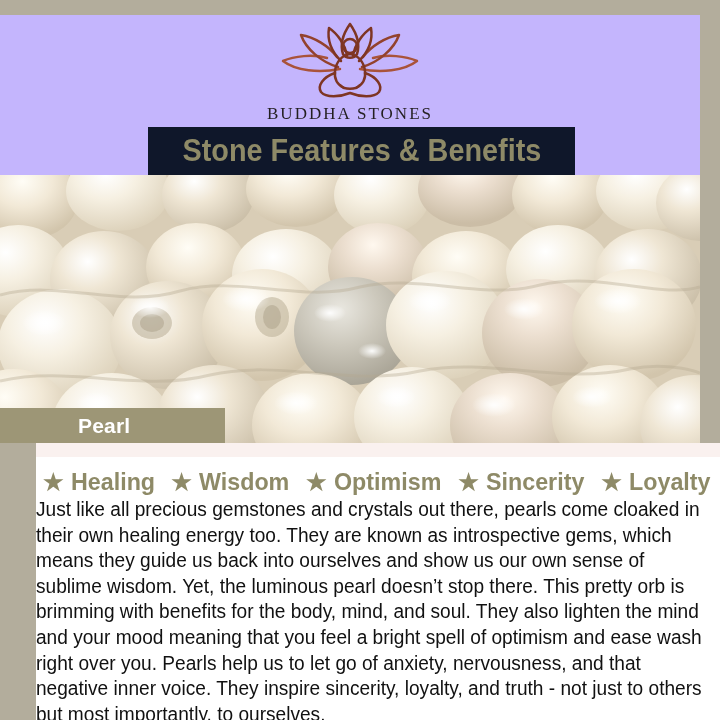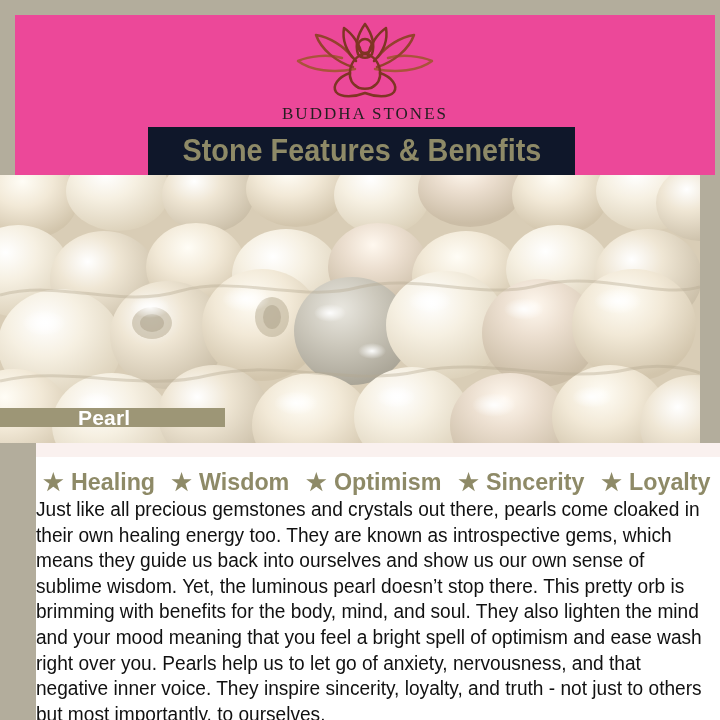--- a/index.html
+++ b/index.html
@@ -7,22 +7,21 @@
     width:720px;height:720px;overflow:hidden;
     background:#b3ad9c;
     font-family:"Liberation Sans", sans-serif;
     -webkit-font-smoothing:antialiased;
   }
   .canvas{position:relative;width:720px;height:720px;background:#b3ad9c;}
 
   
   .header{
     position:absolute;left:0;top:15px;width:700px;height:160px;
-    background:#ec4899;
-    margin-left:15px;
+    background:#c4b5fd;
   }
   .logo-wrap{
     position:absolute;left:0;top:0;width:700px;height:120px;
     display:flex;flex-direction:column;align-items:center;justify-content:flex-start;
   }
   .logo-mark{width:170px;height:82px;display:block;margin-top:6px;}
   .logo-text{
     font-family:"Liberation Serif", serif;
     font-size:17px;letter-spacing:2.0px;color:#231f20;
     margin-top:1px;font-weight:400;
@@ -42,21 +41,21 @@
   }
 
   
   .photo{
     position:absolute;left:0;top:175px;width:700px;height:268px;
     overflow:hidden;background:#d8cdb9;
   }
   .photo svg{display:block;width:700px;height:268px;}
 
   .pearl-bar{
-    position:absolute;left:0;top:408px;width:225px;height:19px;
+    position:absolute;left:0;top:408px;width:225px;height:35px;
     background:#9d9676;display:flex;align-items:center;
   }
   .pearl-bar span{
     color:#ffffff;font-size:21px;font-weight:bold;
     margin-left:78px;letter-spacing:0.2px;
   }
 
   
   .pink-strip{
     position:absolute;left:36px;top:443px;width:684px;height:14px;

